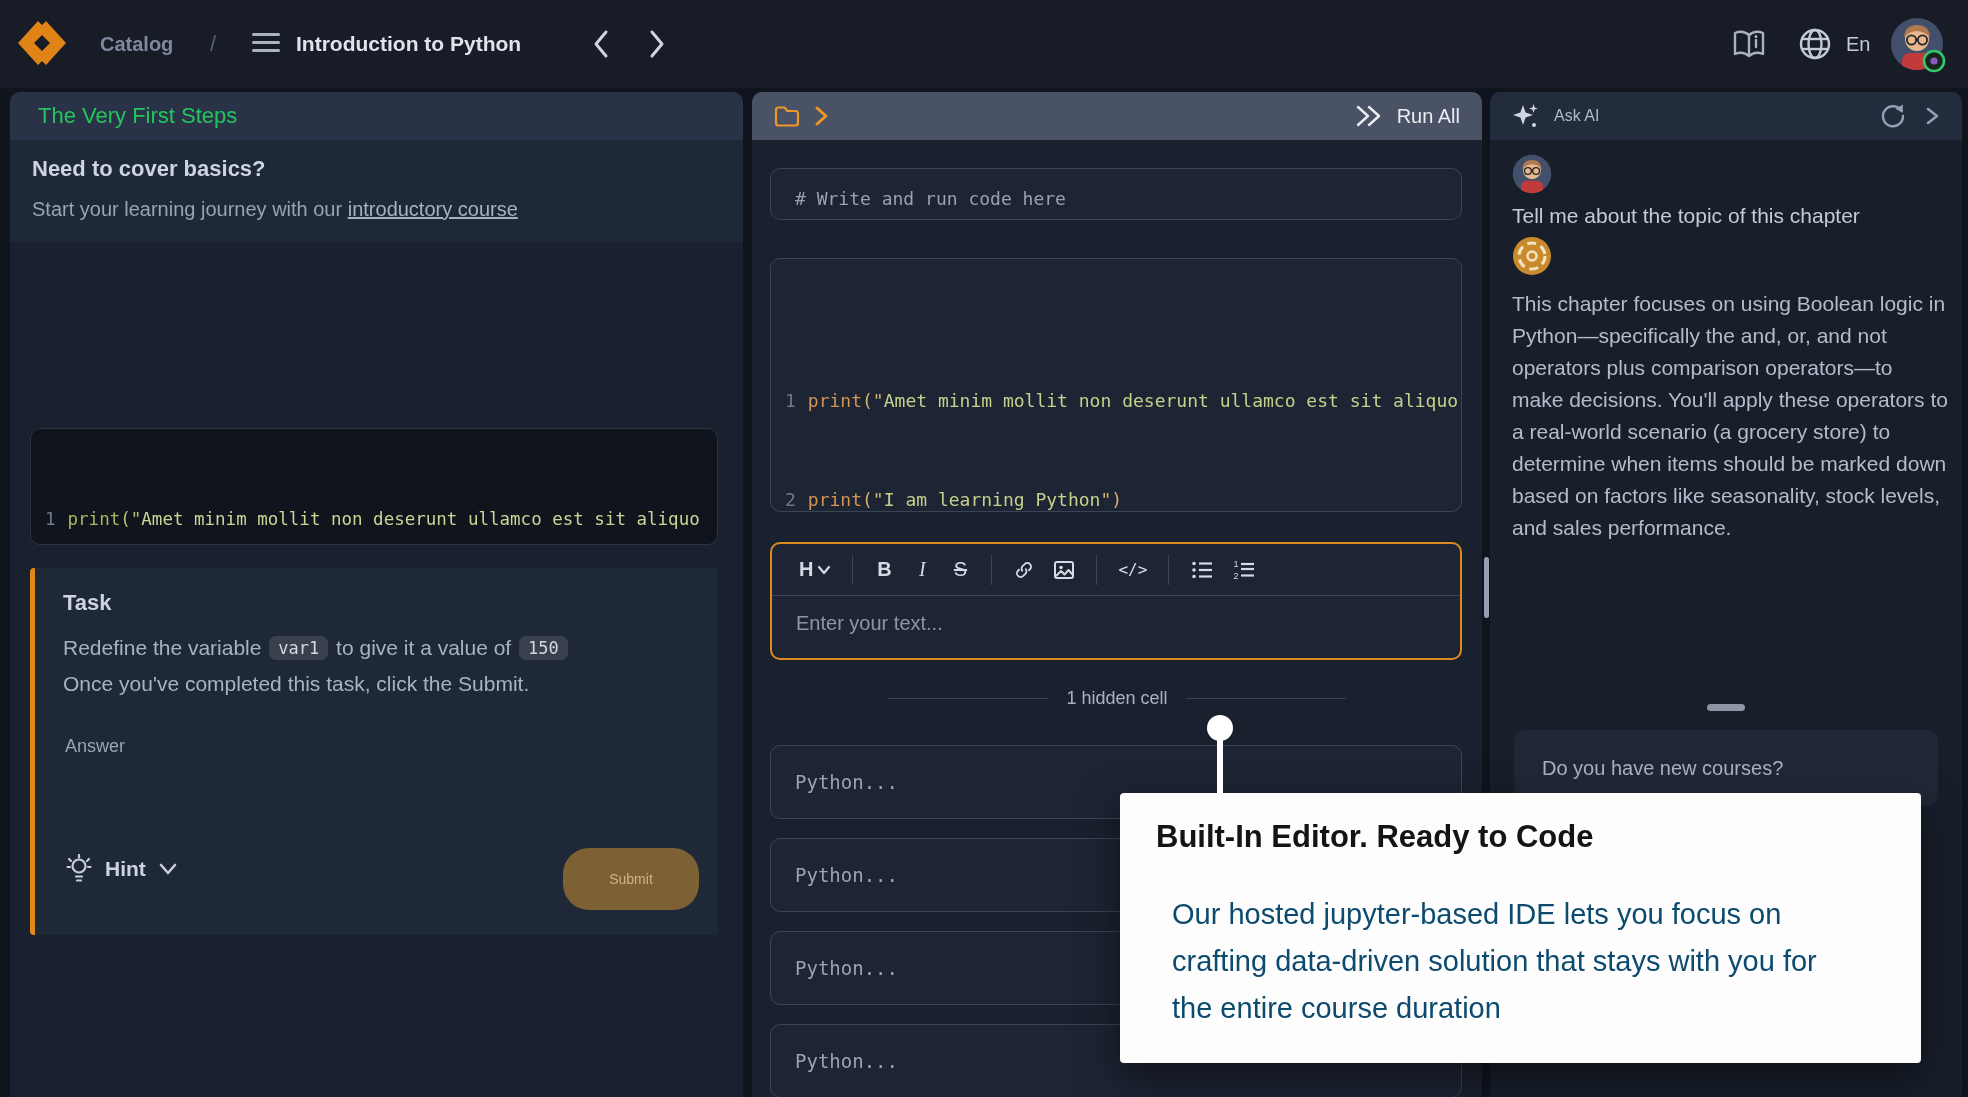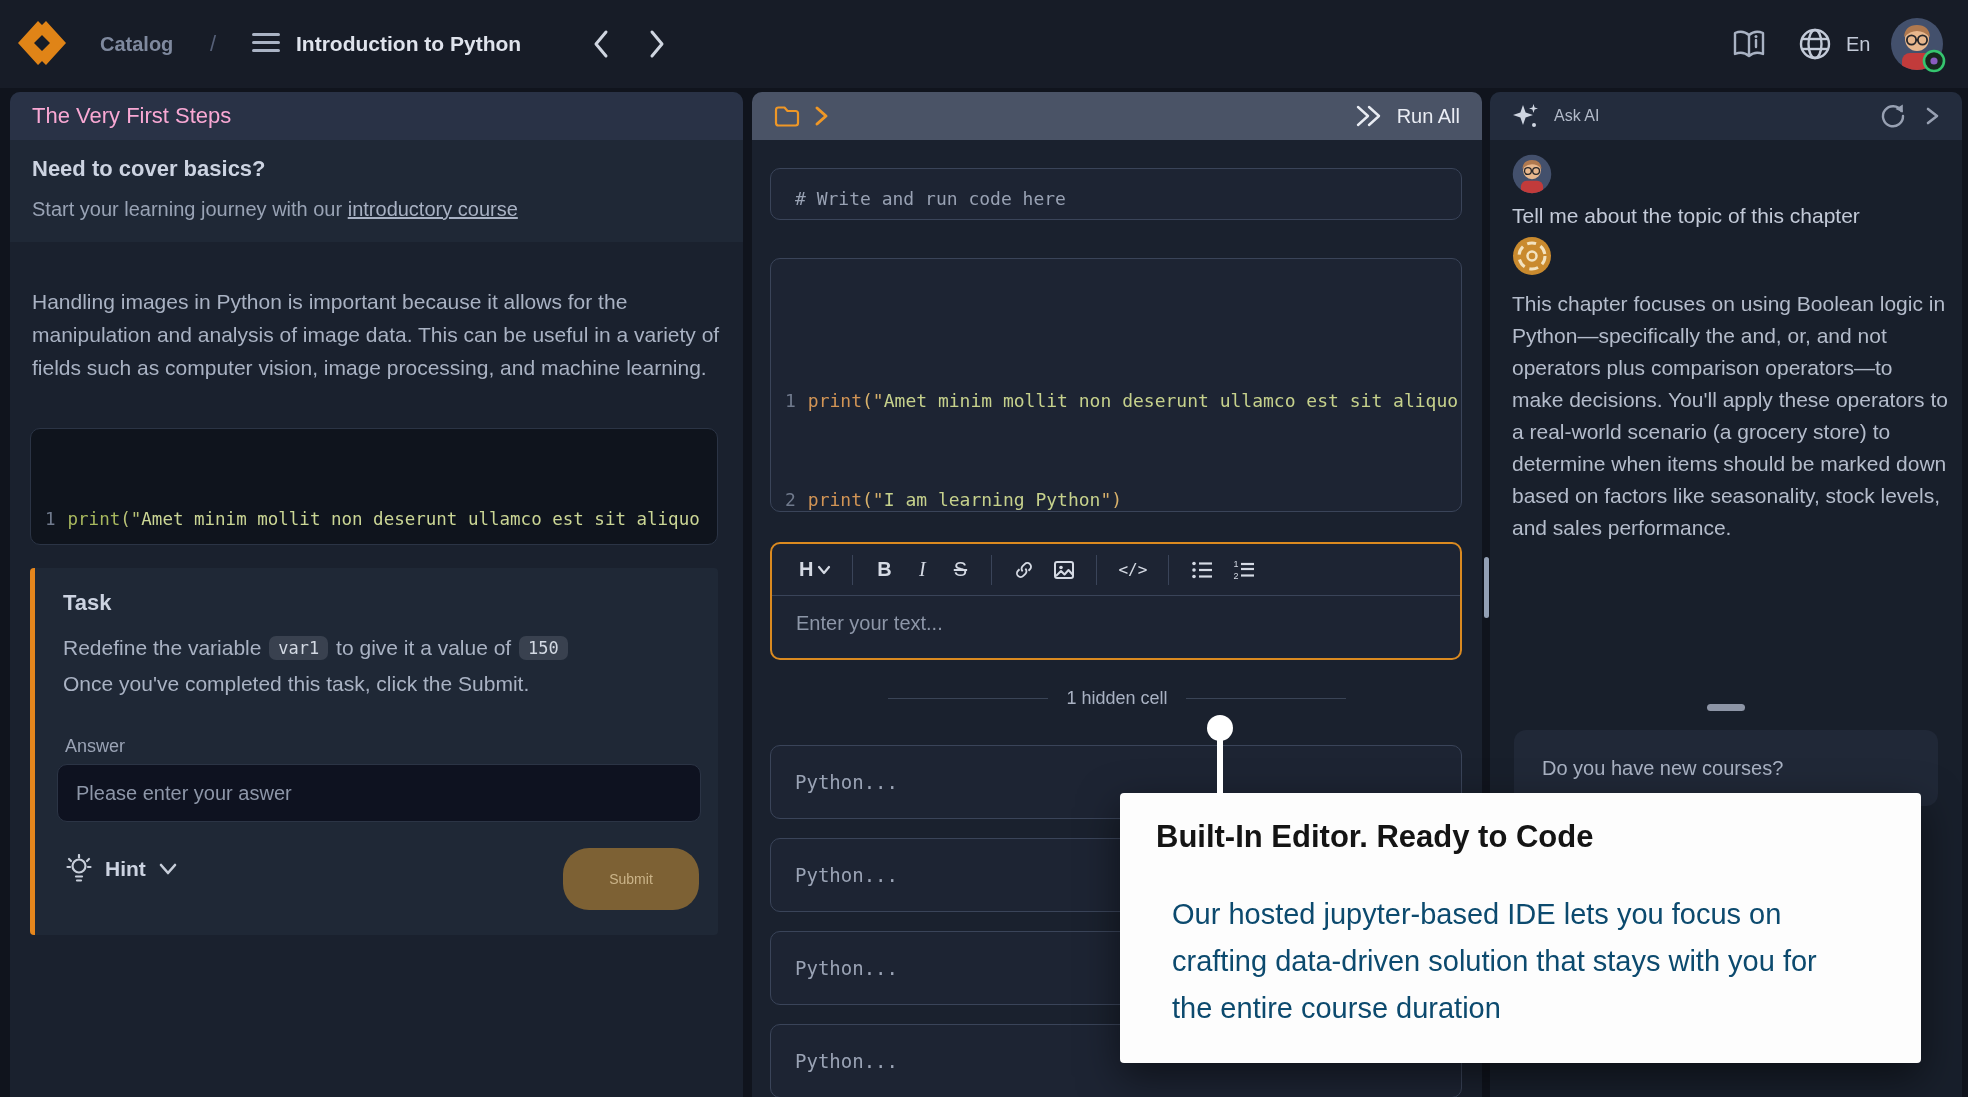--- a/index.html
+++ b/index.html
@@ -23,21 +23,21 @@
   .nav-chev{position:absolute;top:26px;cursor:pointer}
   #en-label{position:absolute;left:1846px;top:0;line-height:88px;font-size:20px;color:#c3cad8;font-weight:400}
 
   
   .panel{position:absolute;top:92px;height:1005px;border-radius:10px 10px 0 0;background:var(--panel);overflow:hidden}
   .panel-header{position:absolute;left:0;top:0;width:100%;height:48px;}
 
   
   #left-panel{left:10px;width:733px;background:#1a212e}
   #left-header{background:#293246}
-  #left-header span{display:block;line-height:48px;padding-left:22px;font-size:22px;color:#f9a8d4}
+  #left-header span{display:block;line-height:48px;padding-left:28px;font-size:22px;color:#22c55e}
   #basics{position:absolute;left:0;top:48px;width:100%;height:102px;background:var(--card)}
   #basics h3{margin:0;position:absolute;left:22px;top:16px;font-size:22px;color:#ccd3e1}
   #basics .sub{position:absolute;left:22px;top:58px;font-size:20px;color:#99a3b5}
   #basics .sub a{color:#a8b1c3;text-decoration:underline;cursor:pointer}
   #left-para{position:absolute;left:22px;top:172px;width:690px;font-size:21px;line-height:33px;color:#a9b2c3}
   .codeblock{position:absolute;background:var(--codebg);border:1px solid #2b3445;border-radius:10px;
     font-family:"DejaVu Sans Mono",monospace;white-space:pre;overflow:hidden}
   #left-code{left:20px;top:336px;width:688px;height:117px;padding:15px 0 0 14px;font-size:17.5px;line-height:30px}
   .code-line .ln{color:#707a8d;padding-right:12px}
   .kw{color:var(--kw)} .st{color:var(--str)} .pu{color:#d8b16b}
@@ -185,36 +185,34 @@
   <div class="panel" id="left-panel">
     <div class="panel-header" id="left-header">
       <span>The Very First Steps</span>
     </div>
     <div id="basics">
       <h3>Need to cover basics?</h3>
       <div class="sub">
         <span>Start your learning journey with our </span><a>introductory course</a>
       </div>
     </div>
-    <p id="left-para">Handling images in Python is important because it allows for the manipulation and analysis of image data. This can be useful in a variety of fields such as computer vision, image processing, and machine learning.</p>
 
     <div class="codeblock" id="left-code">
       <div class="code-line"><span class="ln">1</span><span class="kw">print</span><span class="pu">("</span><span class="st">Amet minim mollit non deserunt ullamco est sit aliquo</span><span class="pu"></span></div>
       
       
     </div>
 
     <div id="task-card">
       <div id="task-title">Task</div>
       <div class="task-line" id="task-line1">
         <span>Redefine the variable </span><span class="chip">var1</span><span> to give it a value of </span><span class="chip">150</span>
       </div>
       <div class="task-line" id="task-line2">Once you've completed this task, click the Submit.</div>
       <div id="answer-label">Answer</div>
-      <input id="answer-input" type="text" placeholder="Please enter your aswer" style="">
       <div id="hint-btn">
         <svg width="28" height="30" viewBox="0 0 28 30">
           <circle cx="14" cy="12" r="6.5" fill="none" stroke="#c7ceda" stroke-width="2.2"></circle>
           <line x1="14" y1="1" x2="14" y2="3.5" stroke="#c7ceda" stroke-width="2.2" stroke-linecap="round"></line>
           <line x1="4" y1="5" x2="6" y2="7" stroke="#c7ceda" stroke-width="2.2" stroke-linecap="round"></line>
           <line x1="24" y1="5" x2="22" y2="7" stroke="#c7ceda" stroke-width="2.2" stroke-linecap="round"></line>
           <line x1="2.5" y1="13" x2="5" y2="13" stroke="#c7ceda" stroke-width="2.2" stroke-linecap="round"></line>
           <line x1="25.5" y1="13" x2="23" y2="13" stroke="#c7ceda" stroke-width="2.2" stroke-linecap="round"></line>
           <line x1="11" y1="22.5" x2="17" y2="22.5" stroke="#c7ceda" stroke-width="2.2" stroke-linecap="round"></line>
           <line x1="12" y1="26.5" x2="16" y2="26.5" stroke="#c7ceda" stroke-width="2.2" stroke-linecap="round"></line>

